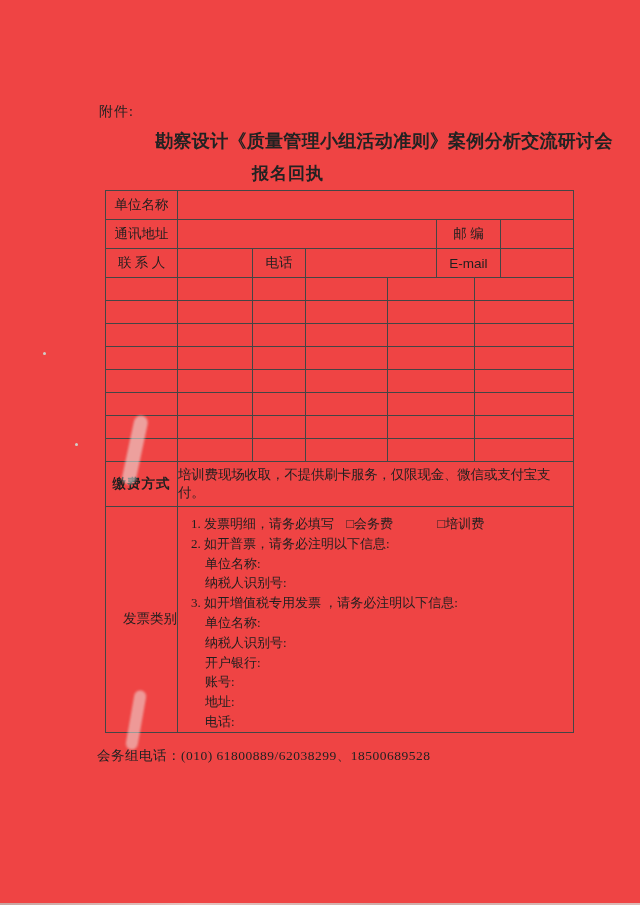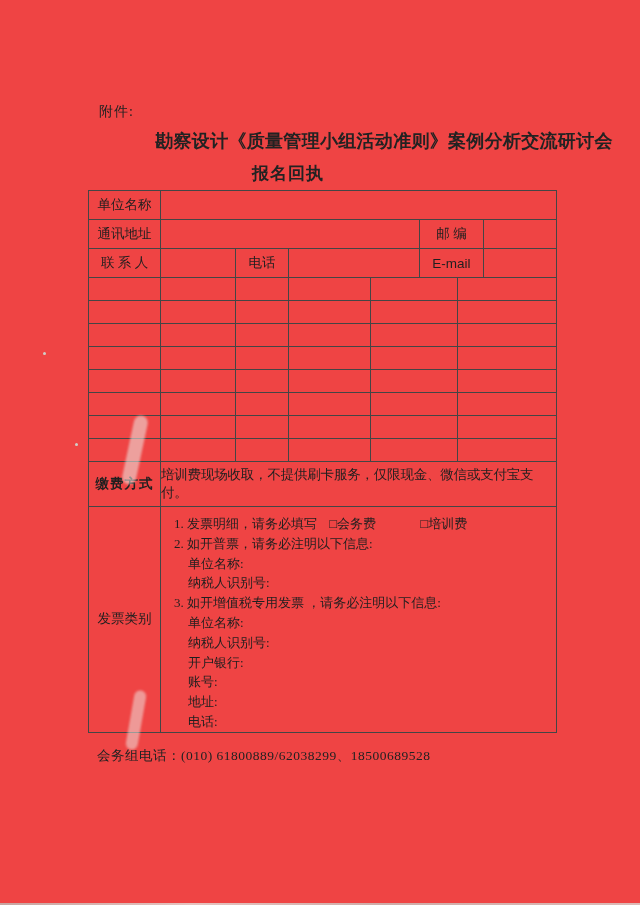--- a/index.html
+++ b/index.html
@@ -22,41 +22,41 @@
     position:absolute; left:0; top:129px; width:640px;
     box-sizing:border-box; padding-left:40px;
     text-align:center; font-size:18px; font-weight:bold;
     letter-spacing:0.3px; white-space:nowrap;margin-left:44px;
   }
   .doc-subtitle {
     position:absolute; left:0; top:162px; width:576px;
     text-align:center; font-size:17px; font-weight:bold; letter-spacing:1px;
   }
   
-  .formwrap { position:absolute; left:88px; top:190px; width:468px; }
+  .formwrap { position:absolute; left:105px; top:190px; width:468px; }
   .formwrap table {
     border-collapse:collapse; table-layout:fixed; width:468px;
     margin-top:-1px;
   }
   .formwrap table:first-child { margin-top:0; }
   .formwrap td {
     border:1px solid #454545; padding:0; overflow:hidden;
     font-size:13.5px; color:#1f1f1f;
   }
   .lbl { text-align:center; }
   .sans { font-family:"Liberation Sans","DejaVu Sans",sans-serif; font-size:13px; }
   .r-top td   { height:28px; }
   .r-head td  { height:26px; }
   .r-data td  { height:22px; }
   .r-pay td   { height:44px; }
   .r-inv td   { height:223px; vertical-align:top; }
   .room-hdr { font-size:12px; letter-spacing:-0.2px; }
   .pay-label { font-weight:bold; letter-spacing:1px; }
   .pay-text  { padding-left:10px; font-size:13px; letter-spacing:-0.2px; }
-  .inv-label-cell { vertical-align:middle !important; }
+  .inv-label-cell { vertical-align:middle !important;text-align:right; }
   .inv-content { padding:7px 0 0 13px; font-size:13px; line-height:19.8px; }
   .inv-line { white-space:nowrap; }
   .inv-sub  { padding-left:14px; }
   .opt1 { margin-left:9px; }
   .opt2 { margin-left:41px; }
   
   .footer-phone {
     position:absolute; left:97px; top:747px;
     font-size:13.5px; letter-spacing:0.5px;
   }

